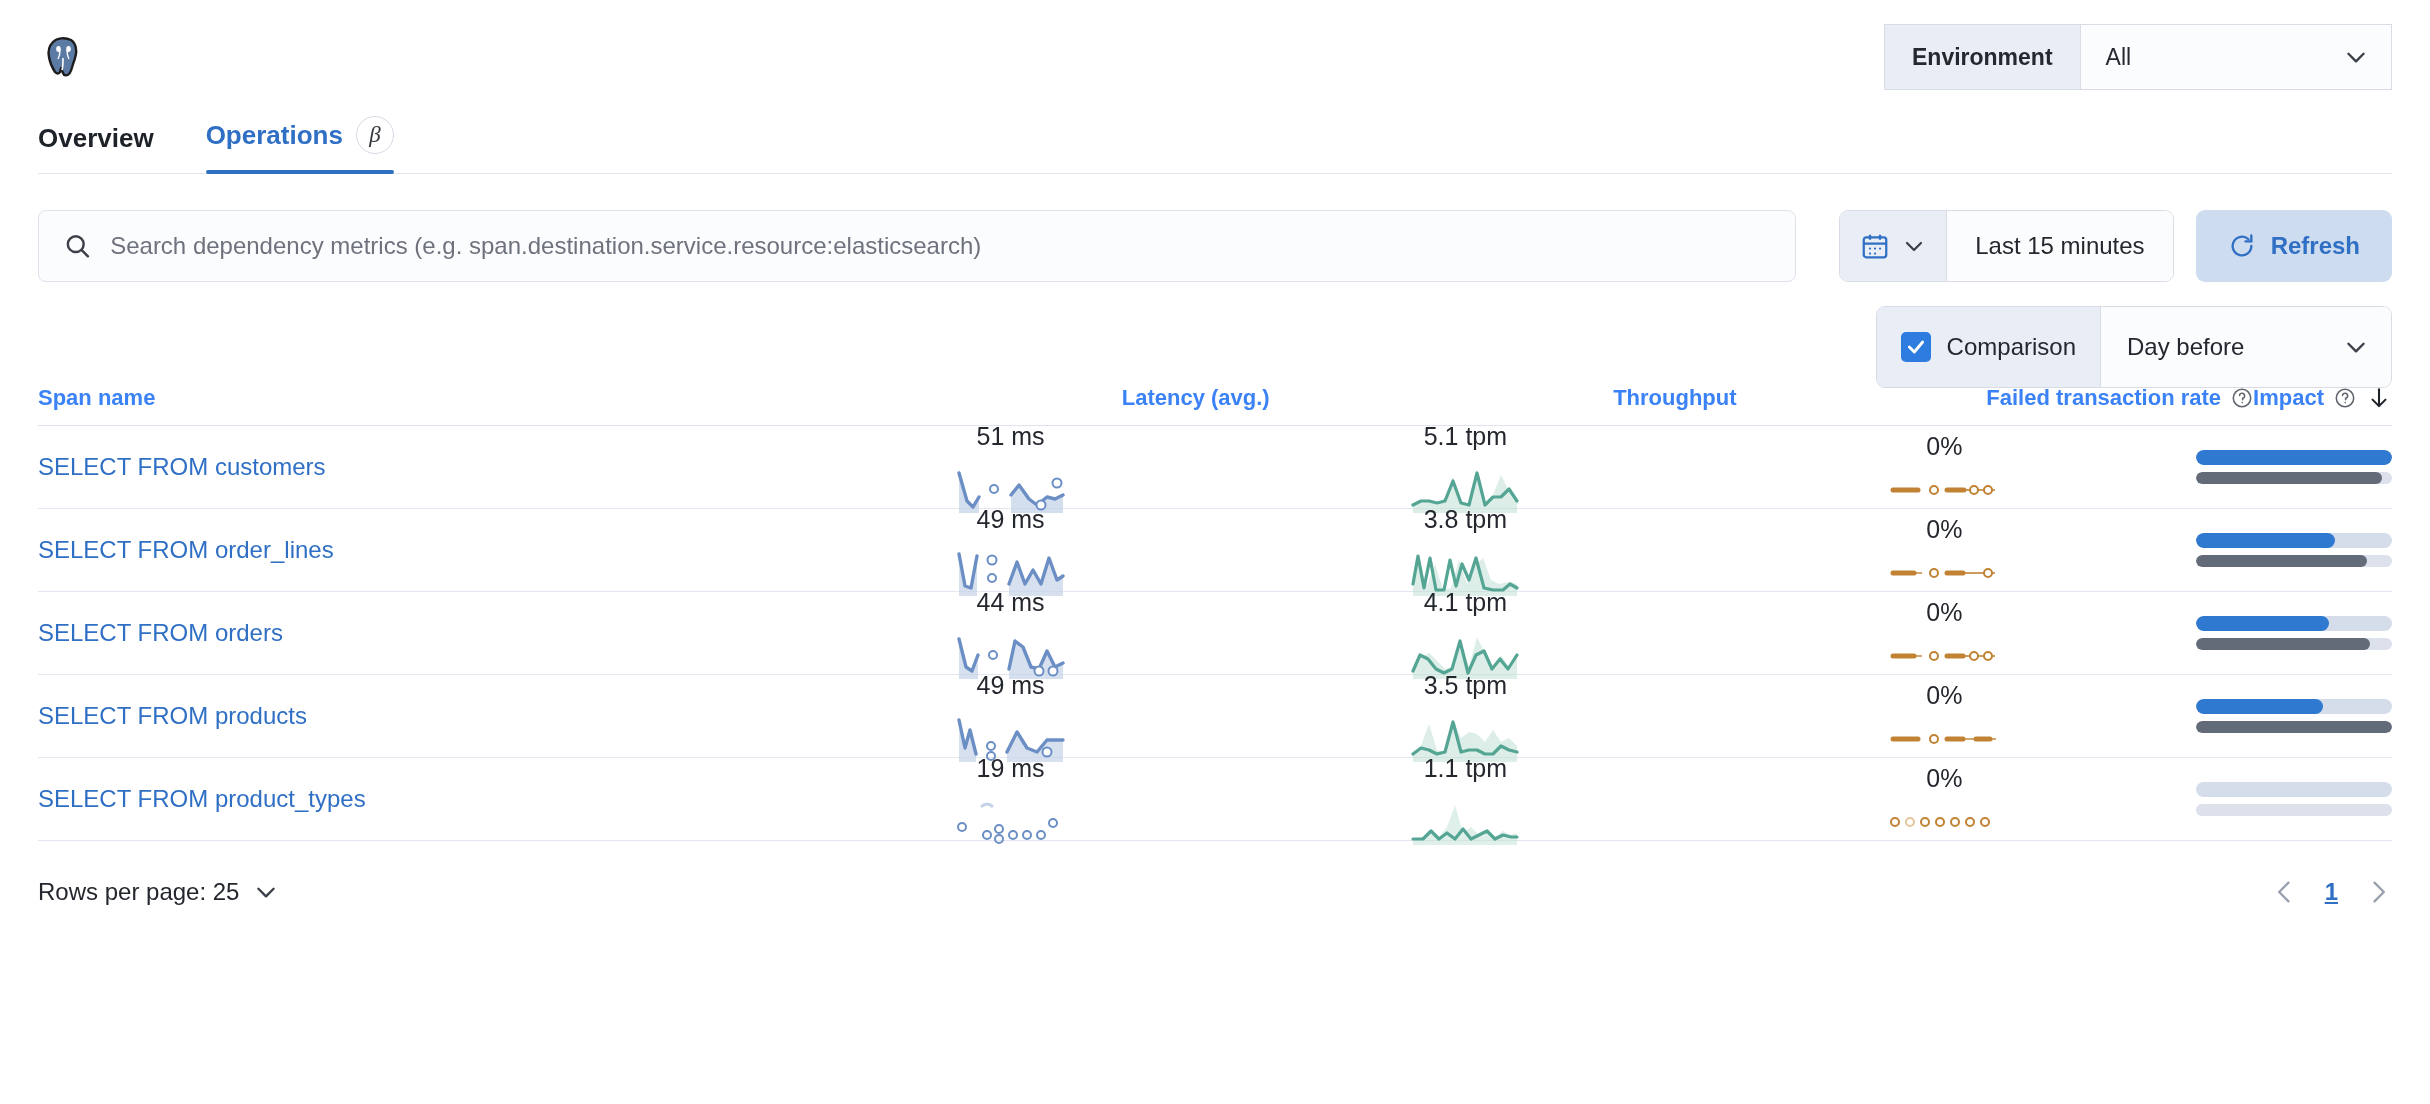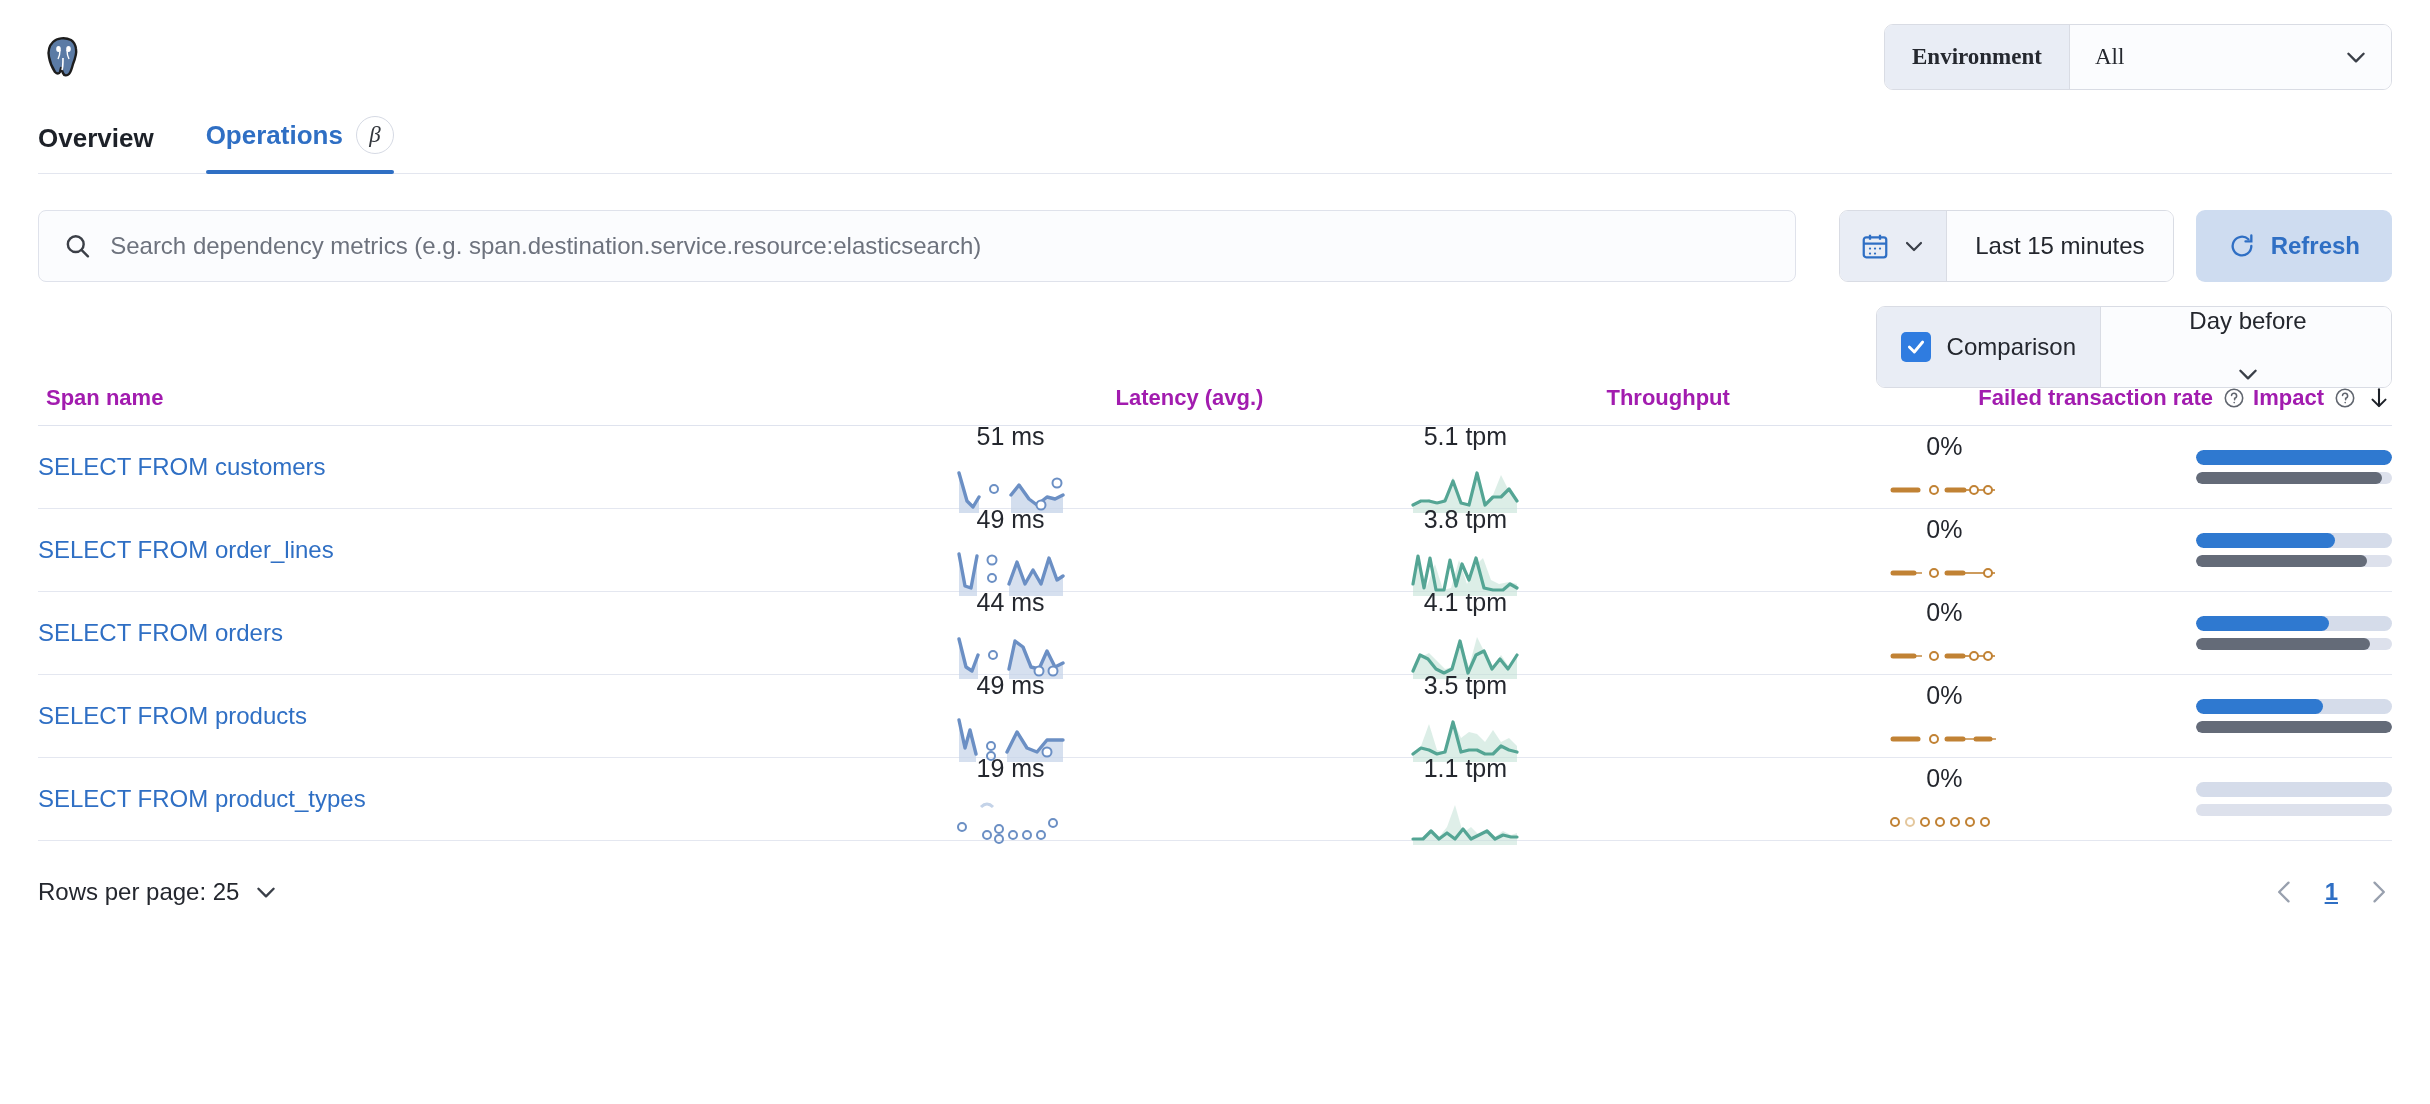--- a/index.html
+++ b/index.html
@@ -20,24 +20,23 @@
   .title-wrap { display: flex; align-items: center; gap: 26px; }
   .page-title {
     font-size: 53px; font-weight: 700; letter-spacing: -0.5px;
     color: #16191d; line-height: 1;
   }
   .pg-logo { width: 46px; height: 46px; display: block; }
 
   
   .env-select {
     display: flex; align-items: stretch;
-    border: 1px solid #d9dce4; border-radius: 9px;
+    border: 1px solid #d9dce4; border-radius: 0;
     height: 66px; min-width: 508px; overflow: hidden;
     background: #fff;
-    font-family: Liberation Serif, serif;
   }
   .env-label {
     background: #e9edf5; display: flex; align-items: center;
     padding: 0 27px; font-size: 23px; font-weight: 700; color: #25282f;
     border-right: 1px solid #d9dce4;
   }
   .env-value {
     flex: 1; display: flex; align-items: center; justify-content: space-between;
     padding: 0 22px 0 25px; font-size: 23px; color: #25282f;
     background: #fbfcfe;
@@ -109,31 +108,31 @@
     padding: 0 24px; border-right: 1px solid #d9dce4;
   }
   .comp-check {
     width: 30px; height: 30px; background: #2f7ce0; border-radius: 5px;
     display: flex; align-items: center; justify-content: center; flex: none;
   }
   .comp-label { font-size: 24px; color: #24272e; white-space: nowrap; }
   .comp-right {
     display: flex; align-items: center; justify-content: space-between;
     padding: 0 22px 0 26px; min-width: 290px; background: #fbfcfe;
-    font-size: 24px; color: #24272e; flex-direction: column;
+    font-size: 24px; color: #24272e;
   }
 
   
   .table { margin-top: 8px; width: 100%; }
   .thead {
     display: flex; align-items: center; height: 56px;
     border-bottom: 1px solid #dfe3ee;
   }
-  .th { font-size: 22px; font-weight: 700; color: #a21caf; display: flex;
-        align-items: center; gap: 10px; margin-left: 8px; }
+  .th { font-size: 22px; font-weight: 700; color: #3b82f6; display: flex;
+        align-items: center; gap: 10px; }
   .c-span  { width: 770px; }
   .c-lat   { width: 470px; justify-content: flex-end; }
   .c-thr   { width: 470px; justify-content: flex-end; }
   .c-fail  { width: 520px; justify-content: flex-end; }
   .c-imp   { flex: 1; justify-content: flex-end; }
 
   .row {
     display: flex; align-items: center; height: 83px;
     border-bottom: 1px solid #e4e7f0;
   }

